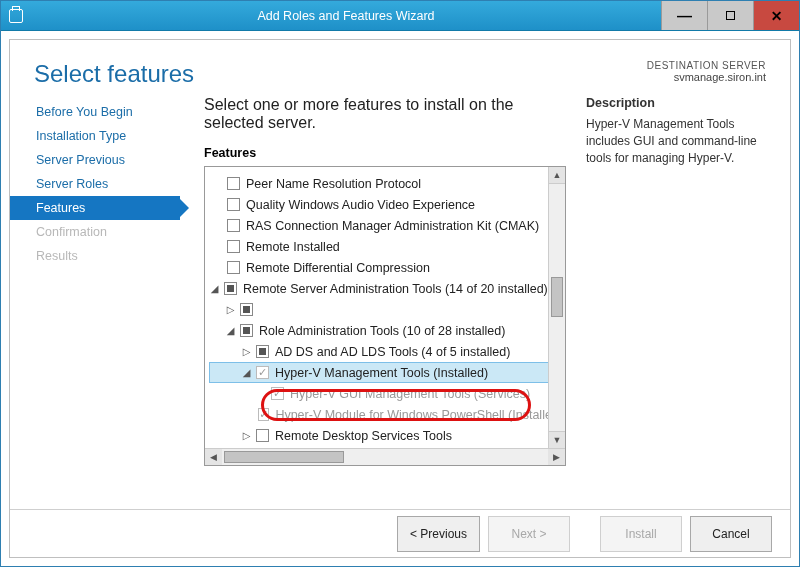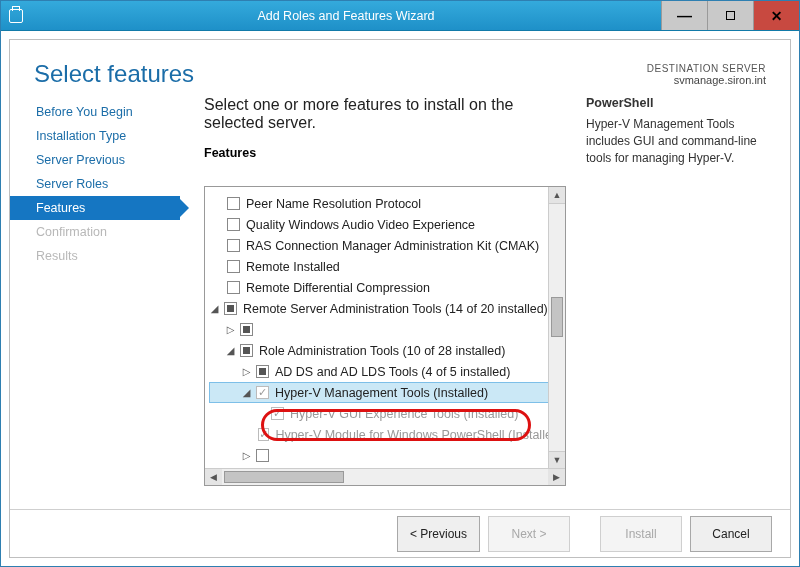--- a/index.html
+++ b/index.html
@@ -17,21 +17,21 @@
   .titlebar .title-text { flex: 1; text-align: center; font-size: 12.5px; }
   .win-btns { display: flex; height: 100%; }
   .win-btn {
     width: 46px; height: 100%; display:flex; align-items:center; justify-content:center;
     font-size: 15px; font-family: Arial, sans-serif; background: #c9c9c9; color:#000;
     border-left:1px solid #9a9a9a;
   }
   .win-btn.close { background: #c84940; color:#000; }
 
   .content-border { flex:1; margin:8px; border:1px solid #bfbfbf; display:flex; flex-direction:column; }
-  .header-area { padding: 20px 24px 8px 24px; display:flex; justify-content:space-between; align-items:center; }
+  .header-area { padding: 20px 24px 8px 24px; display:flex; justify-content:space-between; align-items:flex-start; }
   .page-title { color:#1b6da8; font-size: 24px; font-weight: 300; }
   .dest-block { text-align:right; font-size:11px; color:#444; }
   .dest-block .dest-label { color:#555; font-size:10px; letter-spacing:0.5px; }
 
   .body-area { flex:1; display:flex; padding: 0 24px 8px 0; overflow:hidden; }
   .sidebar { width:170px; padding-top:4px; }
   .nav-item {
     font-size:12.5px; color:#1b6da8; padding:5px 10px 5px 26px; cursor:pointer;
     white-space:nowrap;
   }
@@ -164,21 +164,21 @@
         <div class="nav-item active">Features</div>
         <div class="nav-item disabled">Confirmation</div>
         <div class="nav-item disabled">Results</div>
       </div>
 
       <div class="main-pane">
         <div class="left-col">
           <div class="instruction">Select one or more features to install on the selected server.</div>
           <div class="section-head">Features</div>
 
-          <div class="feature-box" style="position:relative;margin-top:20px;">
+          <div class="feature-box" style="position:relative;">
             <div class="feature-scroll">
               <div class="feature-list">
 
                 <div class="row">
                   <span class="ind" style="width:16px"></span>
                   <span class="chk"></span>
                   <span class="lbl">Peer Name Resolution Protocol</span>
                 </div>
                 <div class="row">
                   <span class="ind" style="width:16px"></span>
@@ -224,31 +224,32 @@
                 </div>
                 <div class="row sel">
                   <span class="ind" style="width:32px"></span>
                   <span class="expander">◢</span>
                   <span class="chk checked dim"></span>
                   <span class="lbl">Hyper-V Management Tools (Installed)</span>
                 </div>
                 <div class="row">
                   <span class="ind" style="width:60px"></span>
                   <span class="chk checked dim"></span>
-                  <span class="lbl dim">Hyper-V GUI Experience Tools (Installed)</span>
+                  <span class="lbl dim">Hyper-V GUI Management Tools (Services)</span>
                 </div>
                 <div class="row">
                   <span class="ind" style="width:60px"></span>
                   <span class="chk checked dim"></span>
                   <span class="lbl dim">Hyper-V Module for Windows PowerShell (Installed)</span>
                 </div>
                 <div class="row">
                   <span class="ind" style="width:32px"></span>
                   <span class="expander">▷</span>
                   <span class="chk"></span>
+                  <span class="lbl">Remote Desktop Services Tools</span>
                 </div>
                 <div class="row">
                   <span class="ind" style="width:32px"></span>
 
                 </div>
               </div>
 
               <div class="vscroll">
                 <div class="arrow">▲</div>
                 <div class="thumb"></div>
@@ -261,21 +262,21 @@
               <div class="harrow">◀</div>
               <div class="htrack">
                 <div class="hthumb"></div>
               </div>
               <div class="harrow">▶</div>
             </div>
           </div>
         </div>
 
         <div class="right-col">
-          <div class="section-head">PowerShell</div>
+          <div class="section-head">Description</div>
           <div class="desc-text">Hyper-V Management Tools includes GUI and command-line tools for managing Hyper-V.</div>
         </div>
       </div>
     </div>
 
     <div class="footer">
       <div class="btn">&lt;  Previous</div>
       <div class="btn disabled">Next  &gt;</div>
       <span style="width:14px"></span>
       <div class="btn disabled">Install</div>

